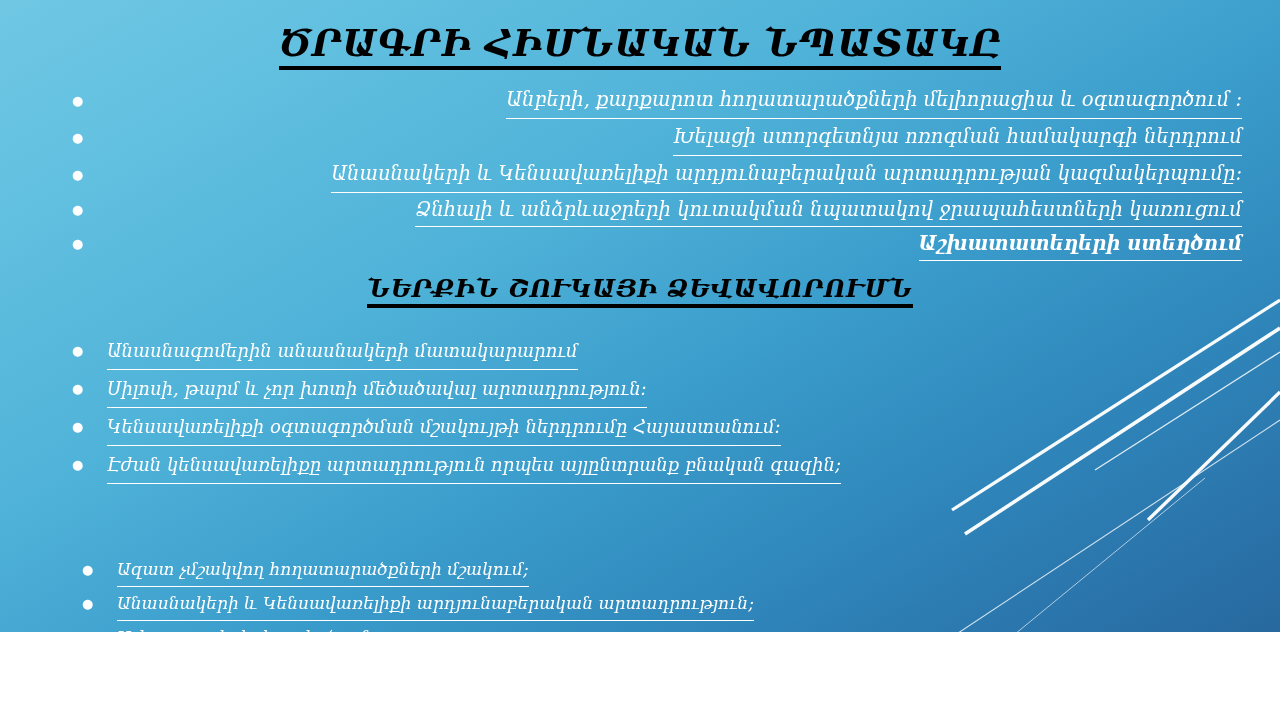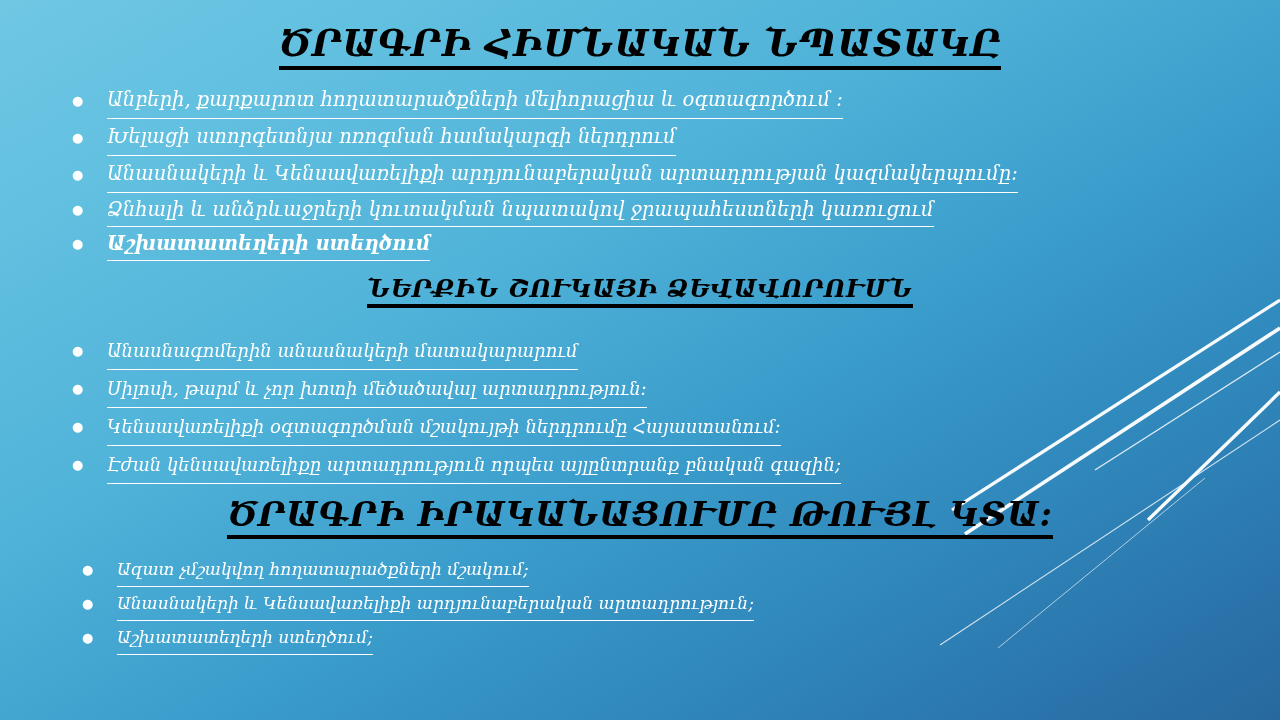--- a/index.html
+++ b/index.html
@@ -9,21 +9,21 @@
   body {
     width: 1280px;
     height: 720px;
     overflow: hidden;
     font-family: "DejaVu Serif", "Liberation Serif", serif;
   }
 
   #slide {
     position: relative;
     width: 1280px;
-    height: 720px;
+    height: 632px;
     background: linear-gradient(150deg,
                 #6fc7e4 0%,
                 #62c0e0 16%,
                 #4fb2d8 38%,
                 #3a9ccb 58%,
                 #2f86ba 76%,
                 #2a74ab 90%,
                 #27699f 100%);
     overflow: hidden;
   }
@@ -106,20 +106,21 @@
   ul.bullets > li .btxt {
     display: inline-block;
     border-bottom: 1.5px solid #ffffff;
     padding-bottom: 0px;
   }
 
   #list-1 {
     left: 62px;
     top: 82px;
     width: 1180px;
+    text-align: right;
   }
   #list-1 > li { font-size: 19.5px; line-height: 36px; }
   #list-1 > li:nth-child(4) { line-height: 33px; }
   #list-1 > li:nth-child(5) { line-height: 33px; font-weight: bold; }
 
   #list-2 {
     left: 62px;
     top: 332px;
     width: 1180px;
   }
@@ -182,23 +183,20 @@
         <span class="btxt">Սիլոսի, թարմ և չոր խոտի մեծածավալ արտադրություն:</span>
       </li>
       <li>
         <span class="btxt">Կենսավառելիքի օգտագործման մշակույթի ներդրումը Հայաստանում:</span>
       </li>
       <li>
         <span class="btxt">Էժան կենսավառելիքը արտադրություն որպես այլընտրանք բնական գազին;</span>
       </li>
     </ul>
 
-    <div class="heading" id="heading-3">
-      <span class="htxt">ԾՐԱԳՐԻ ԻՐԱԿԱՆԱՑՈՒՄԸ ԹՈՒՅԼ ԿՏԱ:</span>
-    </div>
 
     <ul class="bullets" id="list-3">
       <li>
         <span class="btxt">Ազատ չմշակվող հողատարածքների մշակում;</span>
       </li>
       <li>
         <span class="btxt">Անասնակերի և Կենսավառելիքի արդյունաբերական արտադրություն;</span>
       </li>
       <li>
         <span class="btxt">Աշխատատեղերի ստեղծում;</span>

